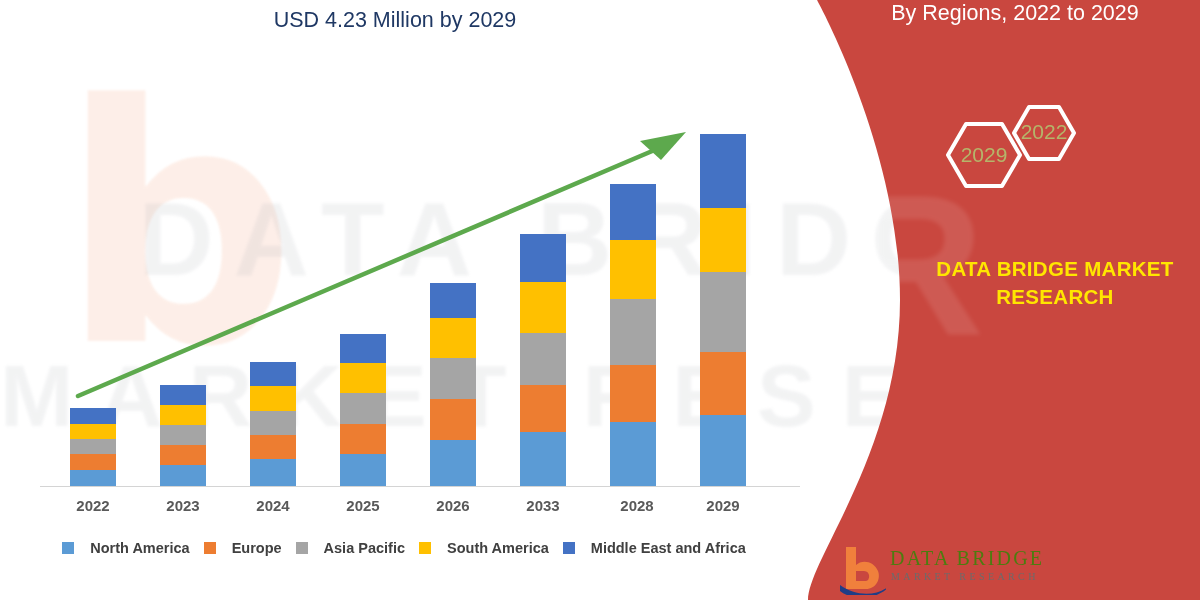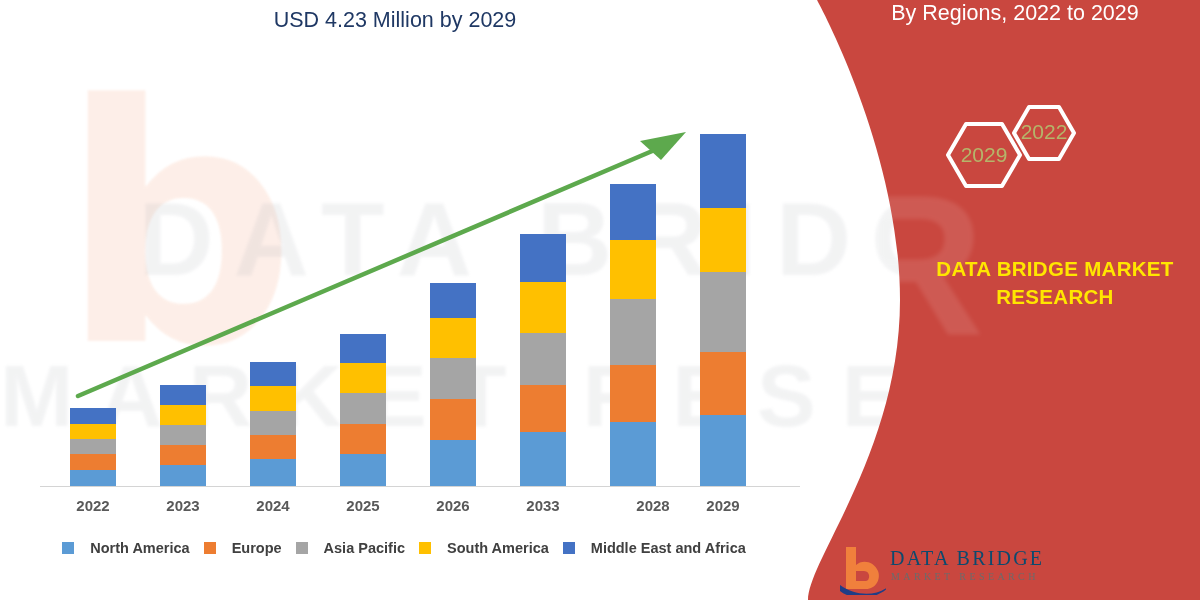--- a/index.html
+++ b/index.html
@@ -52,21 +52,21 @@
   .wm-r {
     position:absolute; left:840px; top:150px;
     font-size:200px; font-weight:700; color:#ffffff; opacity:0.10;
     filter:blur(2px); user-select:none;
   }
 
   
   .logo { position:absolute; left:840px; top:545px; width:240px; height:58px; }
   .logo-text {
     position:absolute; left:50px; top:2px;
-    color:#0c4a6e; font-size:20px; letter-spacing:2.2px;
+    color:#4d7c0f; font-size:20px; letter-spacing:2.2px;
     font-family:"Liberation Serif", serif;
   }
   .logo-sub {
     position:absolute; left:51px; top:26px;
     color:#6b6b6b; font-size:10px; letter-spacing:3.4px;
     font-family:"Liberation Serif", serif;
   }
 
   
   .chart { position:absolute; left:0; top:0; width:810px; height:600px; }
@@ -169,21 +169,21 @@
           <div class="seg" title="North America 2029" style="height: 71px; background: rgb(91, 155, 213);"></div>
         </div>
       </div>
     <div id="xlabels">
         <div class="xlabel" style="left: 48px;">2022</div>
         <div class="xlabel" style="left: 138px;">2023</div>
         <div class="xlabel" style="left: 228px;">2024</div>
         <div class="xlabel" style="left: 318px;">2025</div>
         <div class="xlabel" style="left: 408px;">2026</div>
         <div class="xlabel" style="left: 498px;">2033</div>
-        <div class="xlabel" style="left: 608px;">2028</div>
+        <div class="xlabel" style="left: 592px;">2028</div>
         <div class="xlabel" style="left: 678px;">2029</div>
       </div>
     <div class="legend" id="legend">
         <div class="leg-item">
           <span class="leg-sw" style="background: rgb(91, 155, 213);"></span>
           <span class="leg-lb">North America</span>
         </div>
         <div class="leg-item">
           <span class="leg-sw" style="background: rgb(237, 125, 49);"></span>
           <span class="leg-lb">Europe</span>

